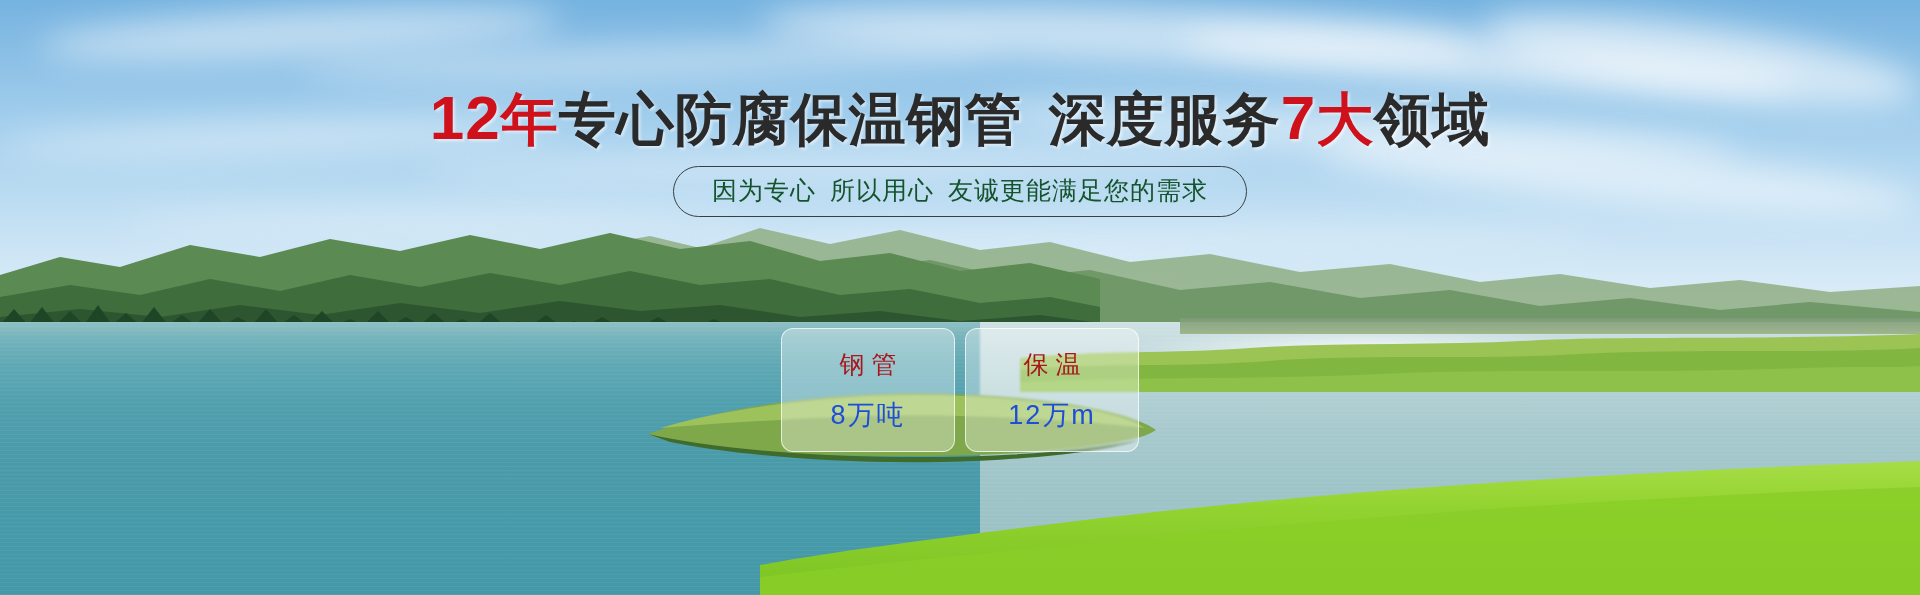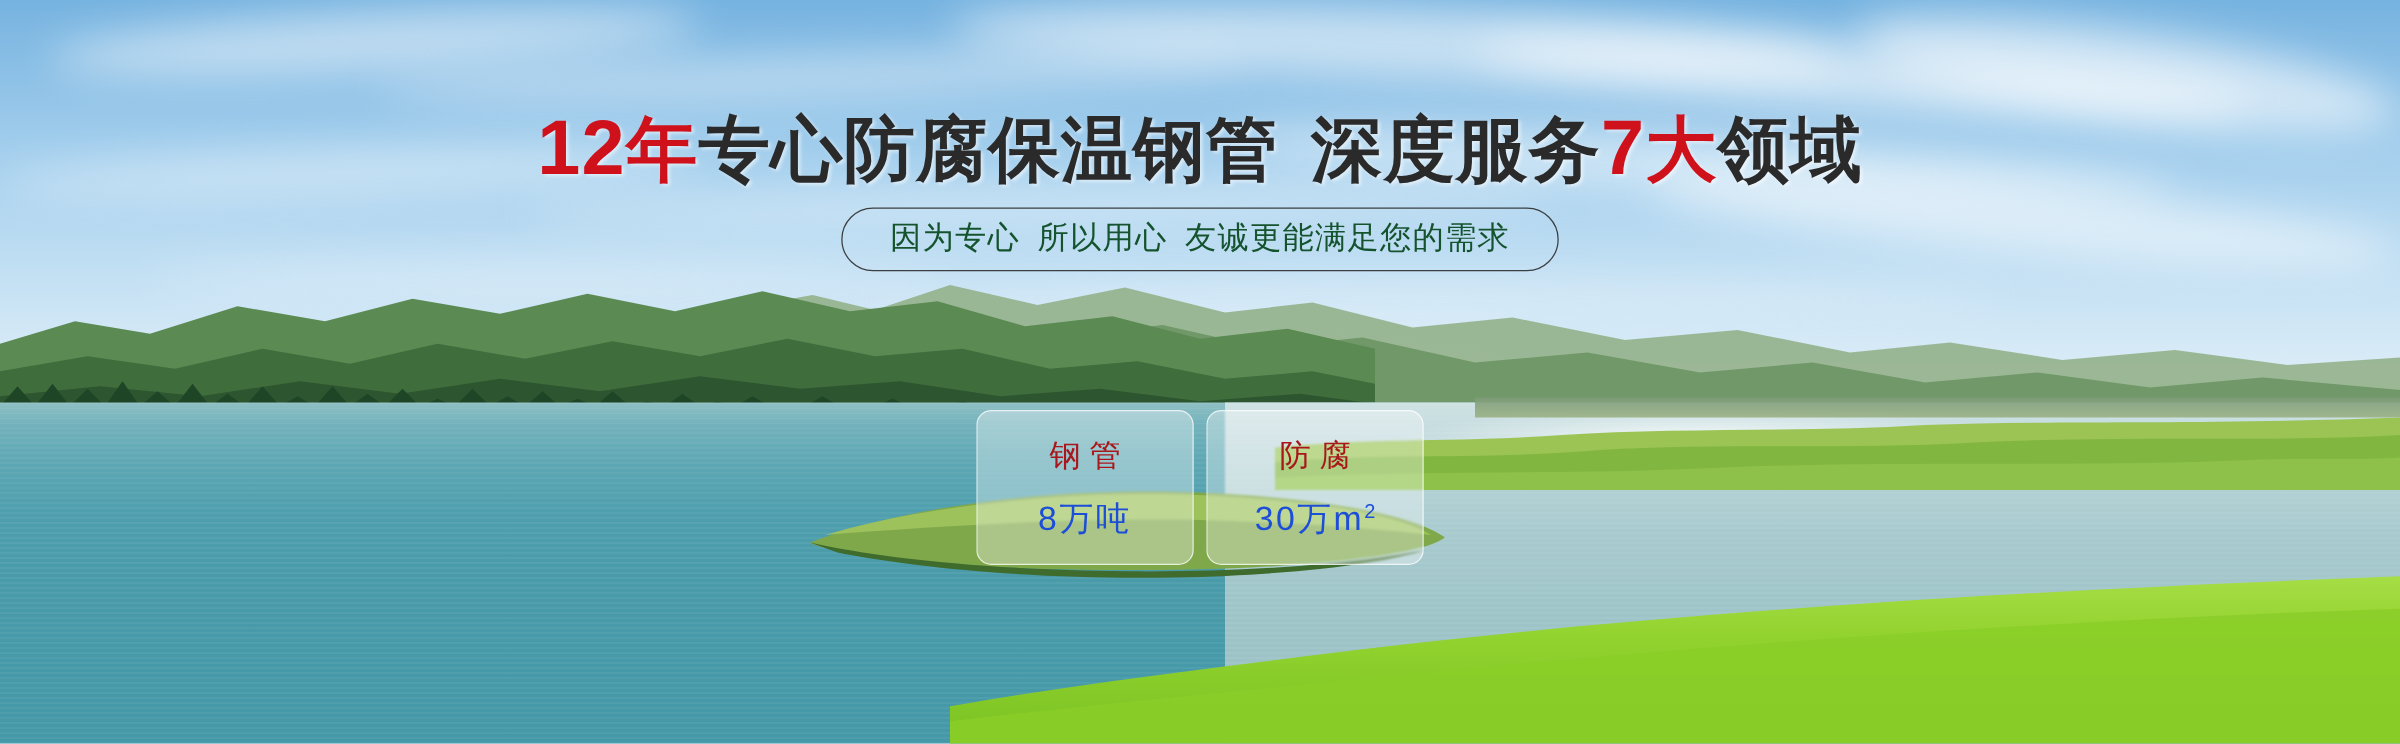--- a/index.html
+++ b/index.html
@@ -372,22 +372,22 @@
       <div class="subtitle"><span>因为专心</span><span class="sp"></span><span>所以用心</span><span class="sp"></span><span>友诚更能满足您的需求</span></div>
     </div>
 
     <div class="cards">
 
       <div class="card">
         <div class="c-label">钢管</div>
         <div class="c-value">8万吨</div>
       </div>
 
+
       <div class="card">
-        <div class="c-label">防腐</div>
-        <div class="c-value"><span>30万m</span><sup>2</sup></div>
+        <div class="c-label">保温</div>
+        <div class="c-value">12万m</div>
       </div>
 
-
     </div>
 
   </div>
 </div>
 
 </body></html>

